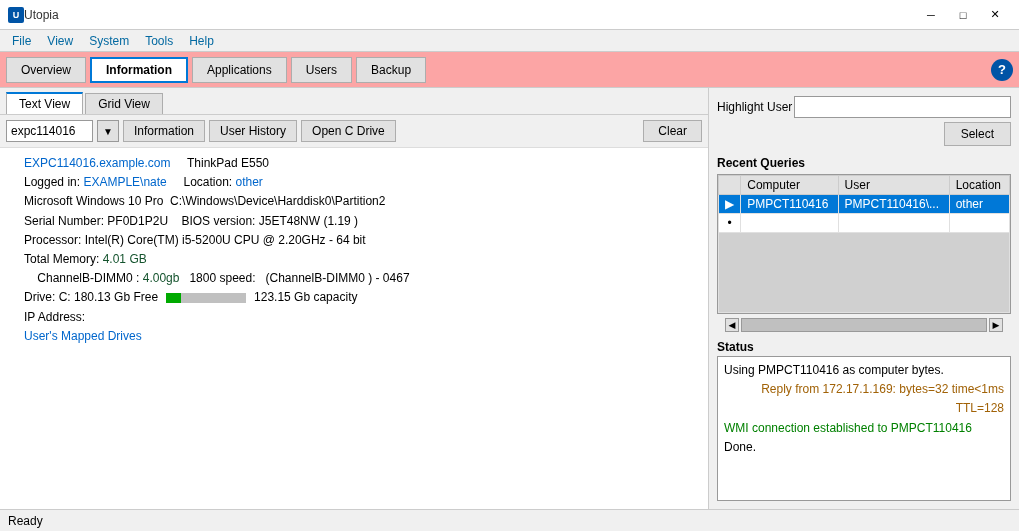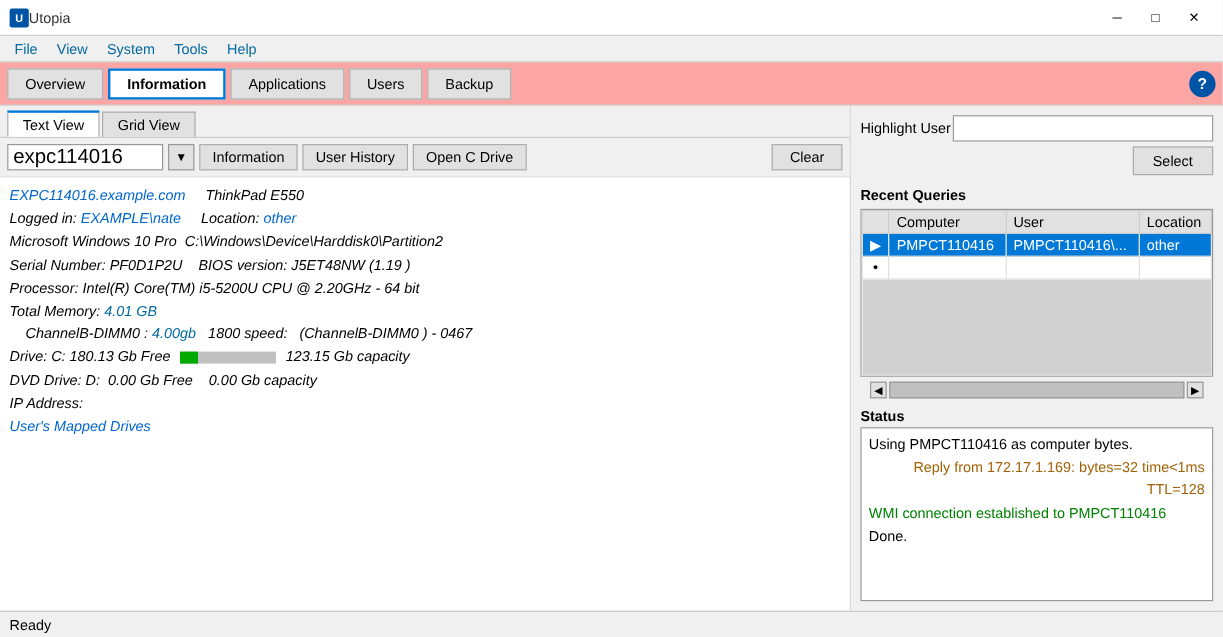--- a/index.html
+++ b/index.html
@@ -101,48 +101,47 @@
     
     #action-bar {
       display: flex;
       align-items: center;
       padding: 5px 6px;
       gap: 4px;
       background: #f0f0f0;
       border-bottom: 1px solid #ddd;
     }
     #action-bar input[type=text] {
-      width: 130px; height: 22px; border: 1px solid #999; padding: 0 4px; font-size: 17px;
+      width: 87px; height: 22px; border: 1px solid #999; padding: 0 4px; font-size: 12px;
     }
     .sort-btn {
       width: 22px; height: 22px; border: 1px solid #999; background: #e1e1e1;
       cursor: pointer; display: flex; align-items: center; justify-content: center; font-size: 10px;
     }
     .action-btn {
       padding: 2px 10px; height: 22px; background: #e1e1e1; border: 1px solid #adadad;
       cursor: pointer; font-size: 12px;
     }
     .clear-btn {
       margin-left: auto; padding: 2px 14px; height: 22px; background: #e1e1e1;
       border: 1px solid #adadad; cursor: pointer; font-size: 12px;
     }
 
     
     #main-text {
       flex: 1;
       background: #ffffff;
-      padding: 6px 8px;
+      padding: 6px 24px;
       overflow-y: auto;
       line-height: 1.6;
       color: #000;
       font-size: 12px;
-      font-style: italic;
     }
     .text-link { color: #0066cc; text-decoration: none; cursor: pointer; }
-    .text-green { color: #0369a1; }
+    .text-green { color: #14532d; }
     .text-label { color: #000; }
     .drive-bar-container { display: inline-block; vertical-align: middle; margin: 0 4px; }
     .drive-bar-outer { width: 80px; height: 10px; background: #c0c0c0; display: inline-block; vertical-align: middle; }
     .drive-bar-inner { height: 10px; background: #00aa00; }
 
     
     #right-panel {
       width: 310px;
       display: flex;
       flex-direction: column;
@@ -327,23 +326,20 @@
         <span> (ChannelB-DIMM0 ) - 0467</span>
       </div>
       <div style="display:flex;align-items:center;gap:4px;">
         <span>Drive: C: 180.13 Gb Free</span>
         <div class="drive-bar-container">
           <div class="drive-bar-outer">
             <div class="drive-bar-inner" style="width:19%;"></div>
           </div>
         </div>
         <span>123.15 Gb capacity</span>
-      </div>
-      <div>
-        <span>DVD Drive: D:&nbsp; 0.00 Gb Free&nbsp;&nbsp;&nbsp; 0.00 Gb capacity</span>
       </div>
       <div>
         <span>IP Address:</span>
       </div>
       <div>
         <span class="text-link">User's Mapped Drives</span>
       </div>
     </div>
   </div>
 

